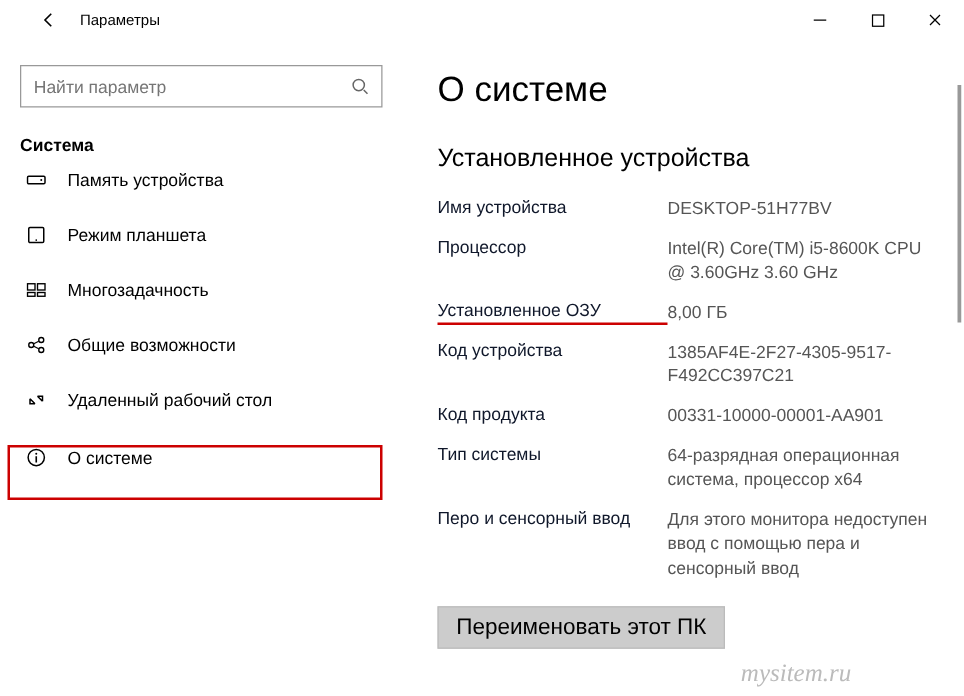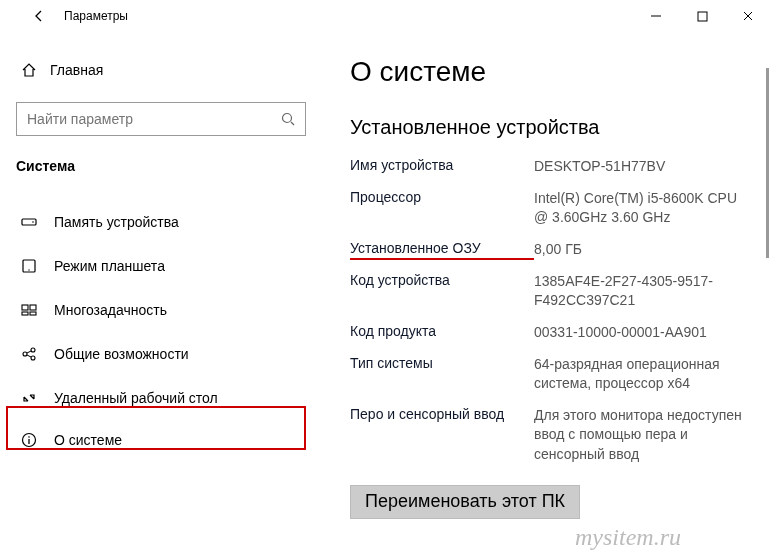--- a/index.html
+++ b/index.html
@@ -38,21 +38,21 @@
 .search-box input {
   flex: 1;
   border: none;
   outline: none;
   font-size: 14px;
   background: transparent;
 }
 .group-label { font-size: 14px; font-weight: 600; margin-bottom: 12px; }
 .menu-item {
   display: flex;
-  align-items: flex-end;
+  align-items: flex-start;
   height: 44px;
 }
 .menu-item .icon { width: 26px; display: flex; align-items: center; justify-content: center; }
 .menu-item .label { font-size: 14px; margin-left: 12px; }
 .menu-item.active-marker { position: relative; }
 .menu-item.active-marker::before {
   content: '';
   position: absolute;
   left: -16px; top: 10px; bottom: 10px;
   width: 4px;
@@ -86,21 +86,21 @@
 }
 .scrollbar {
   position: absolute;
   right: 2px; top: 36px;
   width: 3px; height: 190px;
   background: #999;
 }
 .watermark {
   position: absolute;
   right: 90px; bottom: 6px;
-  font-size: 24px; font-style: italic;
+  font-size: 20px; font-style: italic;
   color: #bbb;
   font-family: cursive;
   text-align: right;
 }
 svg { display: block; }
 </style>
 </head>
 <body>
 
 <div class="window">
@@ -124,28 +124,20 @@
     </div>
     <div class="tb-btn">
       <svg width="12" height="12">
           <path d="M2 2 L10 10 M10 2 L2 10" stroke="#000" stroke-width="1"></path>
         </svg>
     </div>
   </div>
 
   <div class="body">
     <div class="sidebar">
-      <div class="home-row">
-        <span class="icon">
-          <svg width="16" height="16" viewBox="0 0 16 16">
-              <path d="M2 8 L8 2 L14 8 M4 7 V14 H12 V7" stroke="#000" stroke-width="1.2" fill="none"></path>
-            </svg>
-        </span>
-        <span class="label">Главная</span>
-      </div>
 
       <div class="search-box">
         <input type="text" placeholder="Найти параметр" style="">
         <svg width="14" height="14" viewBox="0 0 14 14">
             <circle cx="6" cy="6" r="4.5" stroke="#666" stroke-width="1.2" fill="none"></circle>
             <line x1="10" y1="10" x2="13" y2="13" stroke="#666" stroke-width="1.2"></line>
           </svg>
       </div>
 
       <div class="group-label">Система</div>

